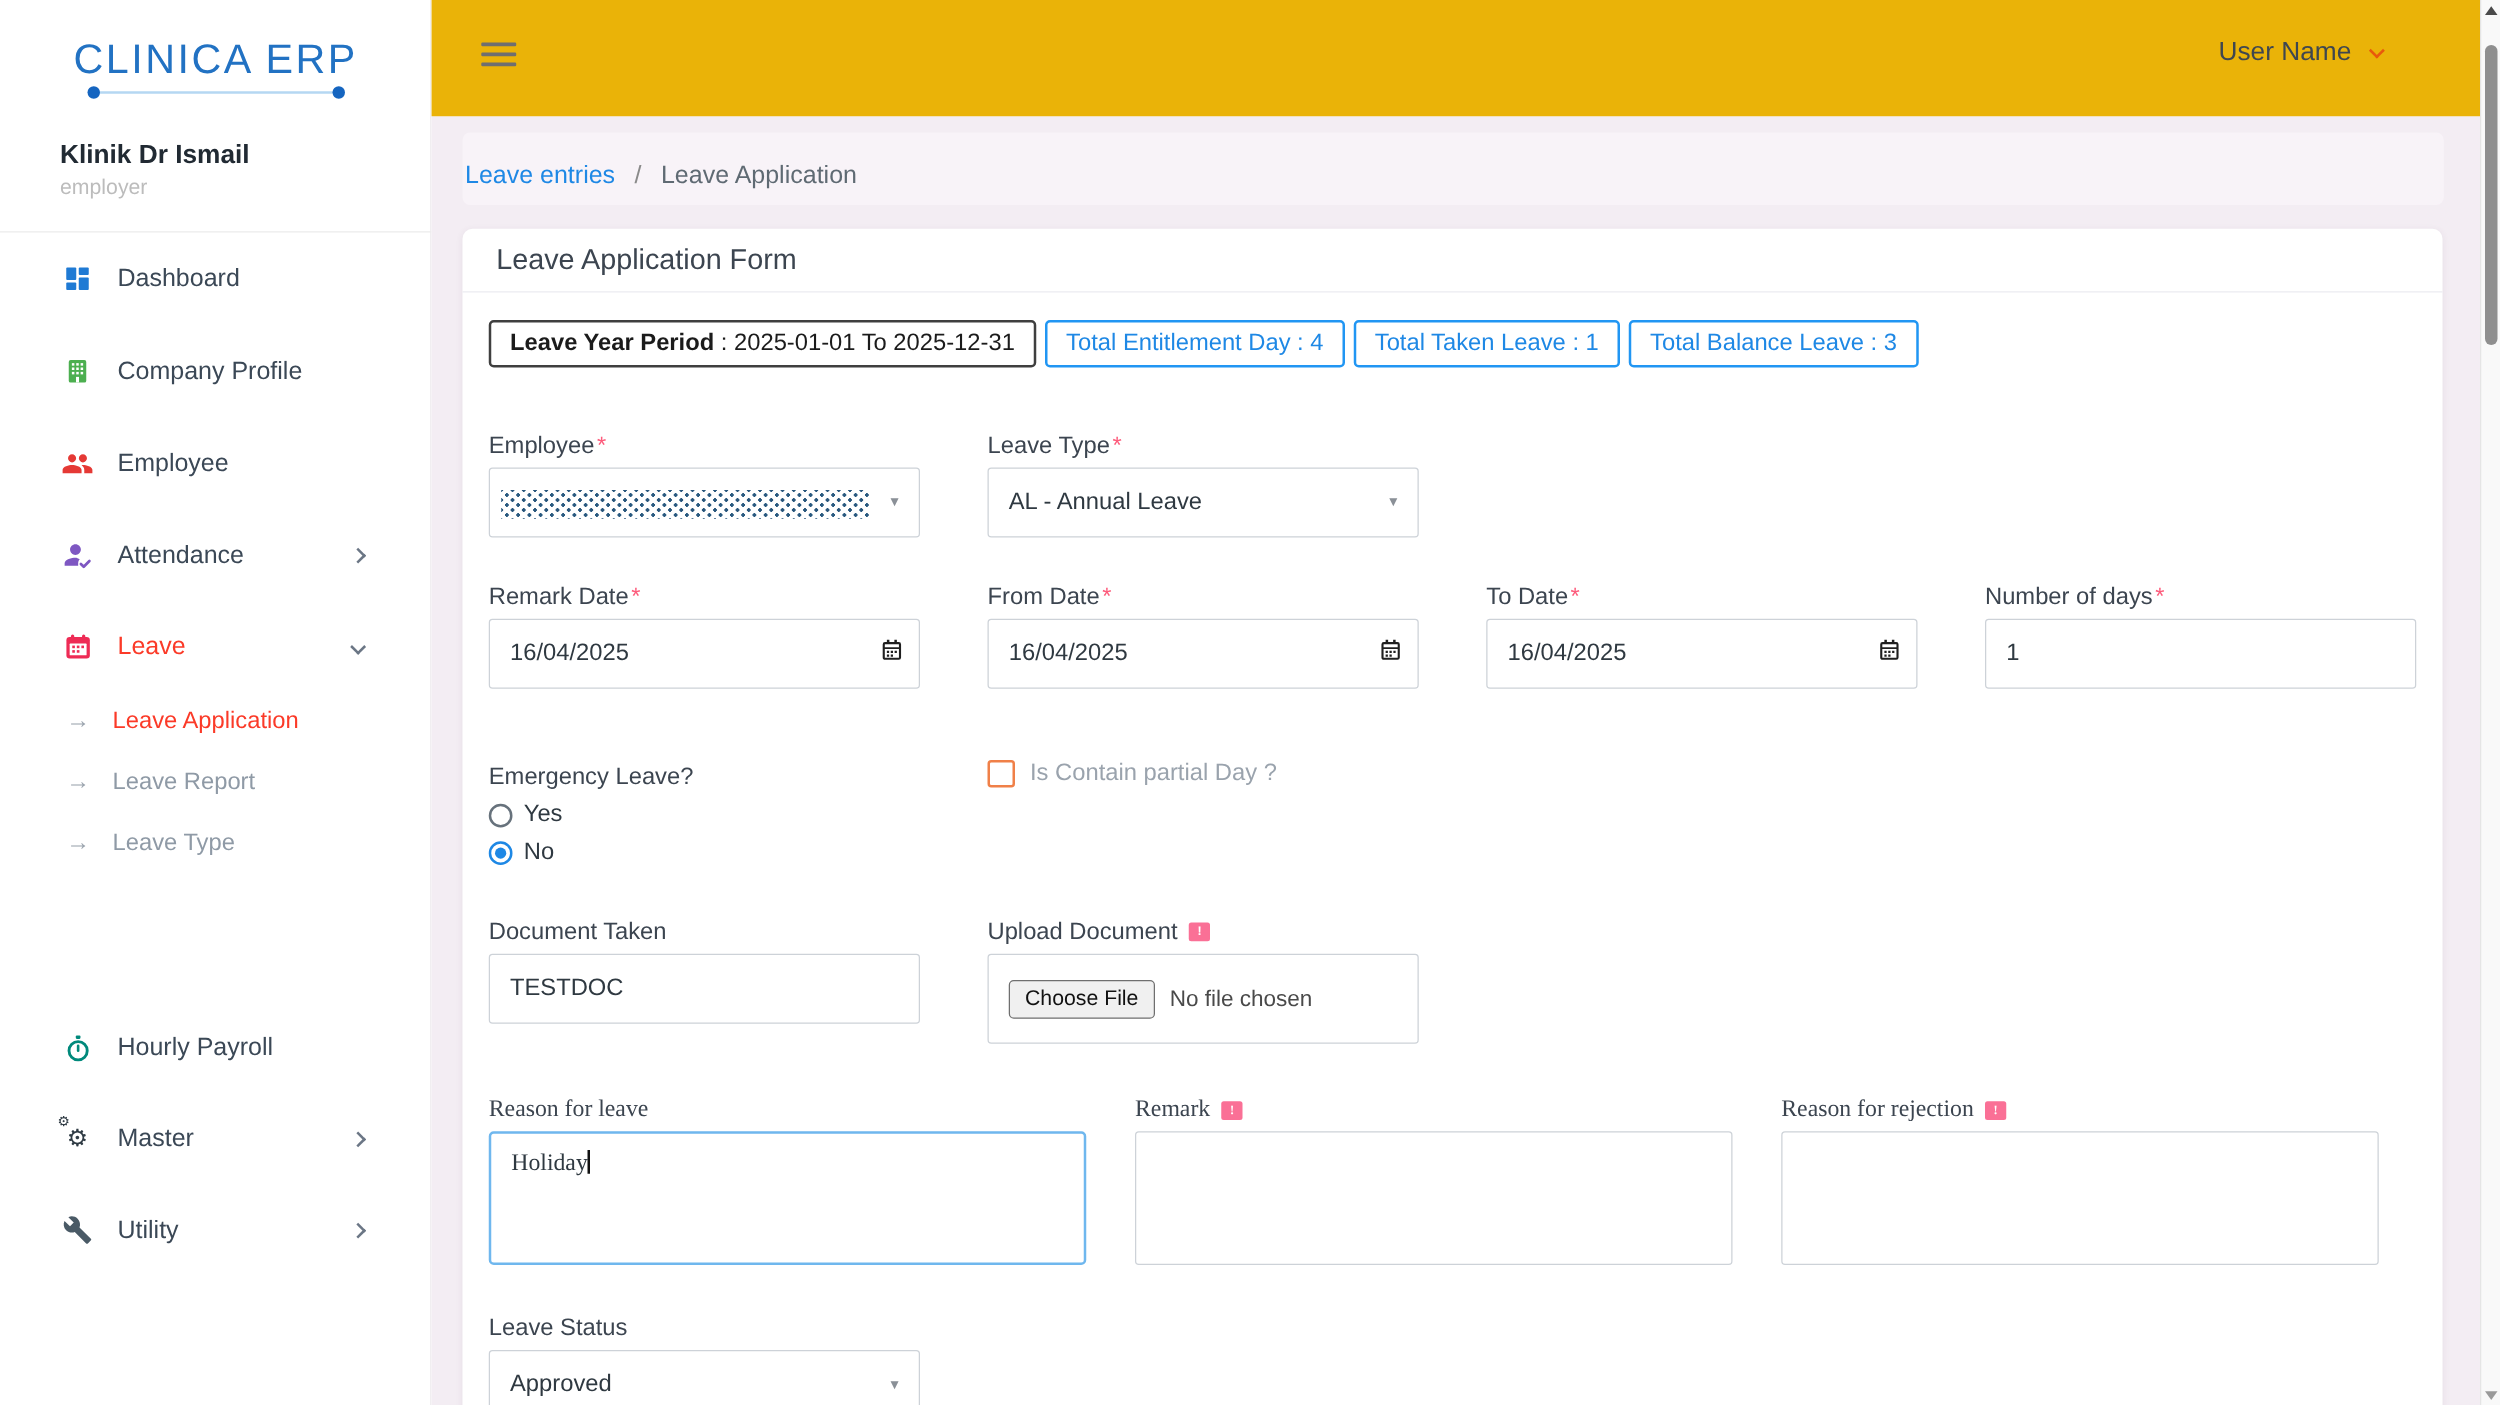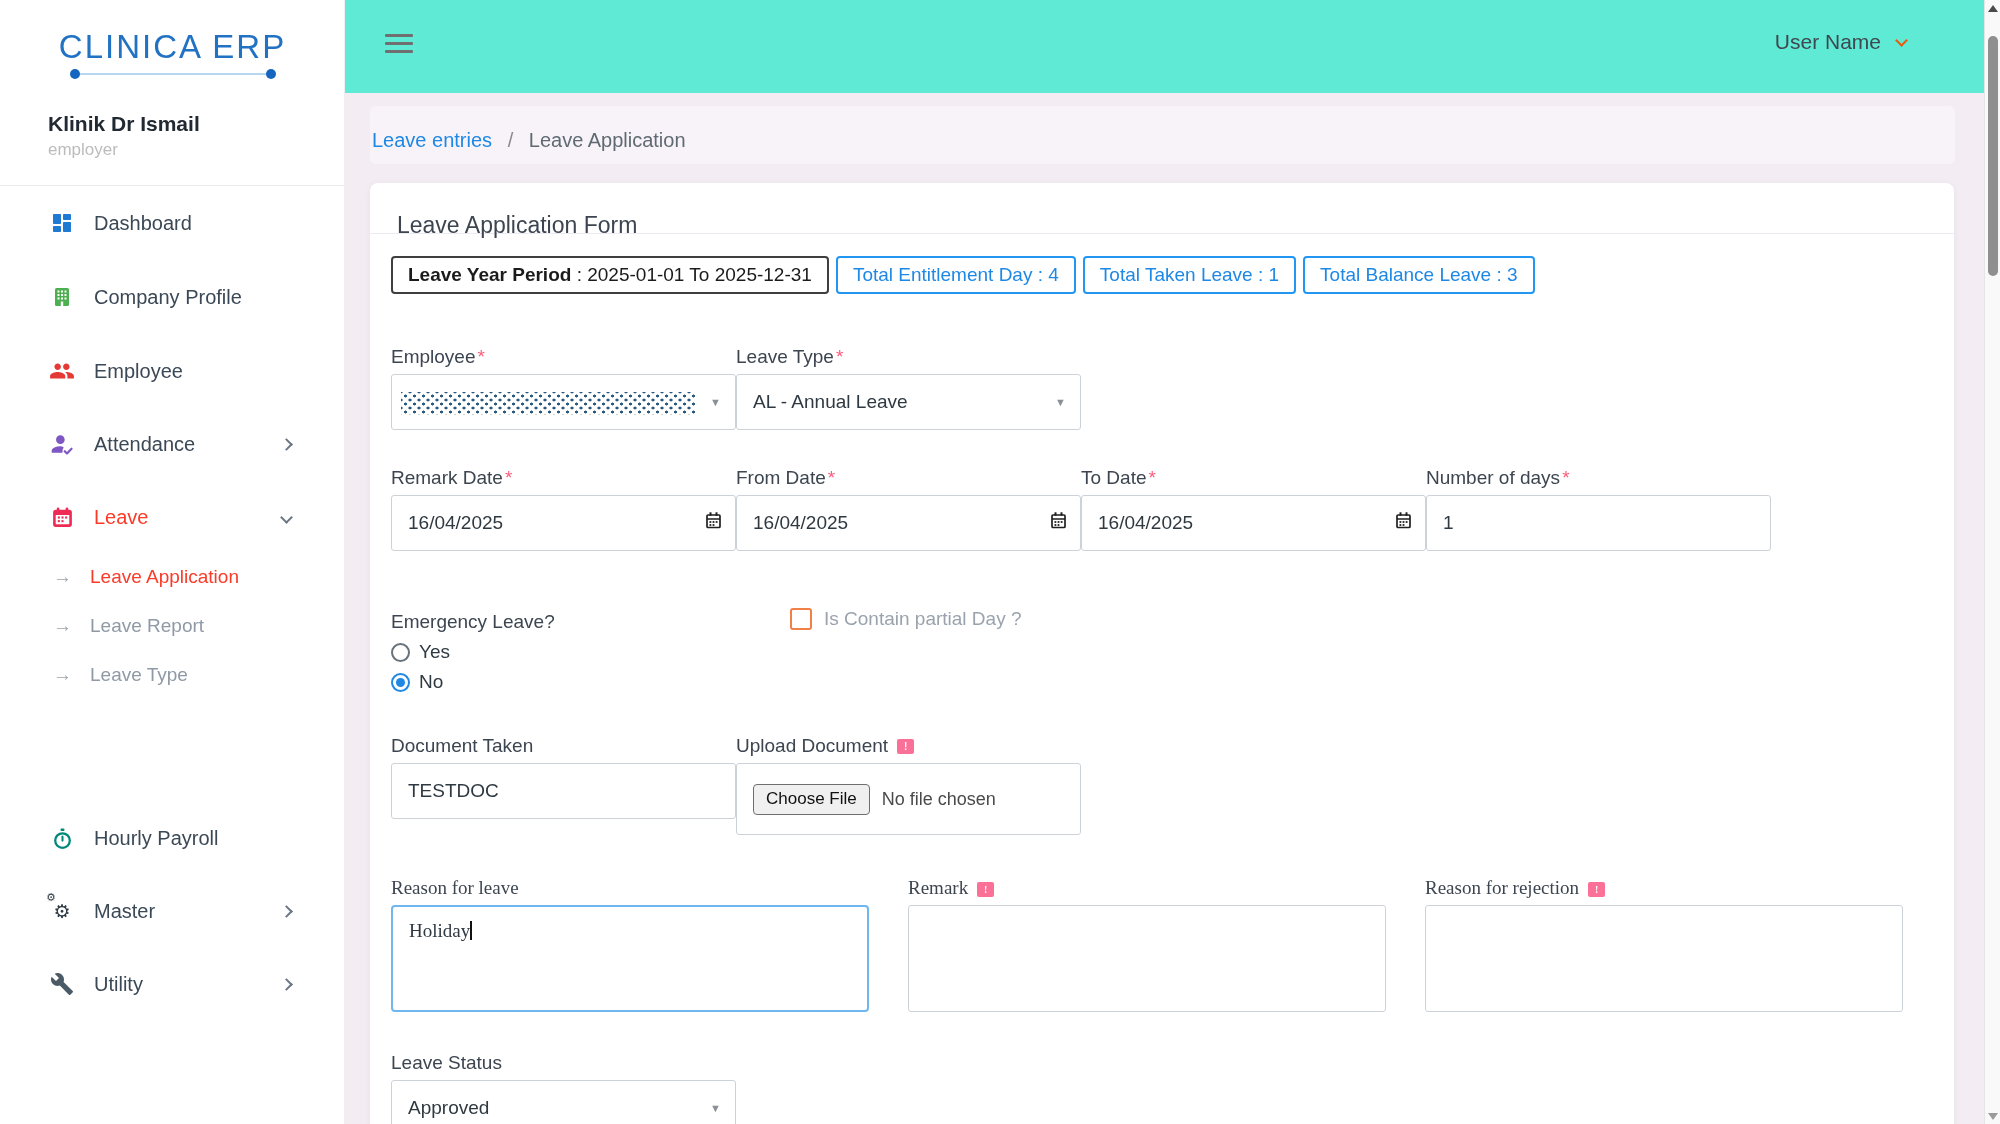--- a/index.html
+++ b/index.html
@@ -26,49 +26,49 @@
   .chev.right { transform:rotate(-45deg); }
   .chev.down { transform:rotate(45deg); }
   .sub-item { position:absolute; left:0; width:345px; height:42px; display:flex; align-items:center; cursor:pointer; }
   .sub-item .arrow { position:absolute; left:53px; font-size:19px; color:#9aa3ad; }
   .sub-item .si-label { position:absolute; left:90px; font-size:19px; color:#8f9aa6; }
   .sub-item.active .si-label { color:#fb3a28; }
   .gear-big { font-family:"DejaVu Sans",sans-serif; font-size:19px; color:#2f3b44; line-height:1; }
   .gear-small { font-family:"DejaVu Sans",sans-serif; position:absolute; font-size:11px; color:#2f3b44; left:-2px; top:-5px; line-height:1; }
 
   
-  .topbar { position:absolute; left:345px; top:0; width:1639px; height:93px; background:#5eead4; z-index:2; }
+  .topbar { position:absolute; left:345px; top:0; width:1639px; height:93px; background:#eab308; z-index:2; }
   .hamburger { position:absolute; left:40px; top:34px; width:28px; cursor:pointer; }
   .hamburger div { height:3px; background:#6f6f6f; border-radius:1px; margin-bottom:5px; }
   .user-box { position:absolute; right:78px; top:30px; display:flex; align-items:center; gap:16px; cursor:pointer; }
   .user-name { font-size:21px; color:#3f4750; }
   .user-chev { width:9px; height:9px; border-right:2.5px solid #e8590c; border-bottom:2.5px solid #e8590c; transform:rotate(45deg); margin-top:-4px; }
 
   
   .main { position:absolute; left:345px; top:93px; width:1639px; height:1031px; background:#f3edf3; overflow:hidden; }
   .crumb-bar { position:absolute; left:25px; top:13px; width:1585px; height:58px; background:#f8f3f8; border-radius:6px; }
   .breadcrumb { position:absolute; left:27px; top:36px; font-size:20px; }
   .crumb-link { color:#1e88e5; cursor:pointer; }
   .crumb-sep { color:#8a8a8a; margin:0 10px; }
   .crumb-current { color:#5f6a73; }
 
   .card { position:absolute; left:25px; top:90px; width:1584px; height:990px; background:#fff; border-radius:8px; box-shadow:0 1px 6px rgba(80,60,80,0.07); }
   .card-head { height:51px; border-bottom:1px solid #ebebf1; position:relative; }
-  .card-title { position:absolute; left:27px; top:29px; font-size:23px; color:#3c4550; }
+  .card-title { position:absolute; left:27px; top:11px; font-size:23px; color:#3c4550; }
   .card-body { padding:22px 21px 0 21px; }
 
   
   .badge-row { display:flex; gap:7px; }
   .badge { height:38px; display:inline-flex; align-items:center; padding:0 15px; border-radius:4px; font-size:19px; background:#fff; white-space:nowrap; }
   .badge.dark { border:2px solid #3f3f3f; color:#1b1b1b; }
   .badge.blue { border:2px solid #2196f3; color:#1e88e5; }
   .badge .b-label { font-weight:bold; }
 
   
-  .grid4 { display:grid; grid-template-columns:repeat(4,345px); }
+  .grid4 { display:grid; grid-template-columns:repeat(4,345px); column-gap:54px; }
   .grid3 { display:grid; grid-template-columns:repeat(3,478px); column-gap:39px;font-family:Liberation Serif, serif; }
   .f-label { font-size:19px; color:#3c4550; margin-bottom:6px; display:block; }
   .req { color:#fd5c7c; margin-left:2px; }
   .control { position:relative; height:56px; border:1px solid #cdd2d8; border-radius:3px; background:#fff; display:flex; align-items:center; padding:0 16px; font-size:19px; color:#2f3941; cursor:pointer; }
   .sel-arrow { position:absolute; right:14px; top:50%; transform:translateY(-50%); font-size:11px; color:#8a9097; }
   .redact { position:absolute; left:9px; top:17px; width:295px; height:23px;
     background-image:radial-gradient(circle,#2a5a80 1.4px,transparent 1.6px),radial-gradient(circle,#29567c 1.4px,transparent 1.6px);
     background-size:9px 8px,9px 8px; background-position:0 0,4.5px 4px; }
   .cal-icon { position:absolute; right:13px; top:50%; transform:translateY(-50%); }
 

